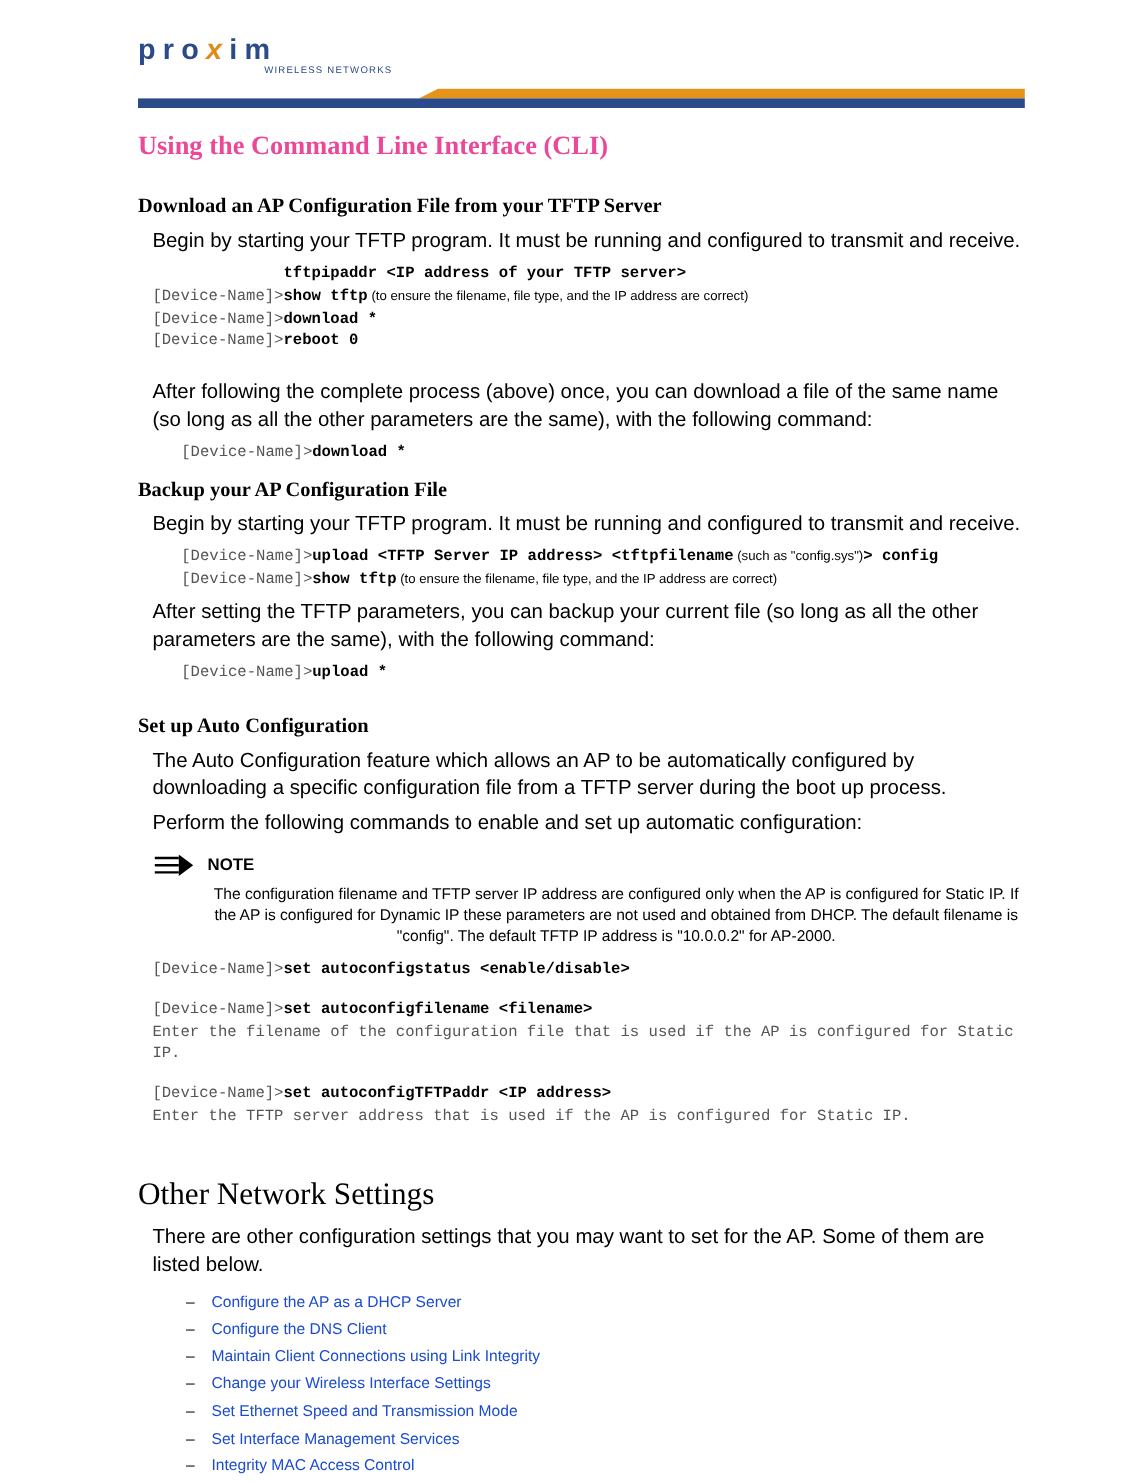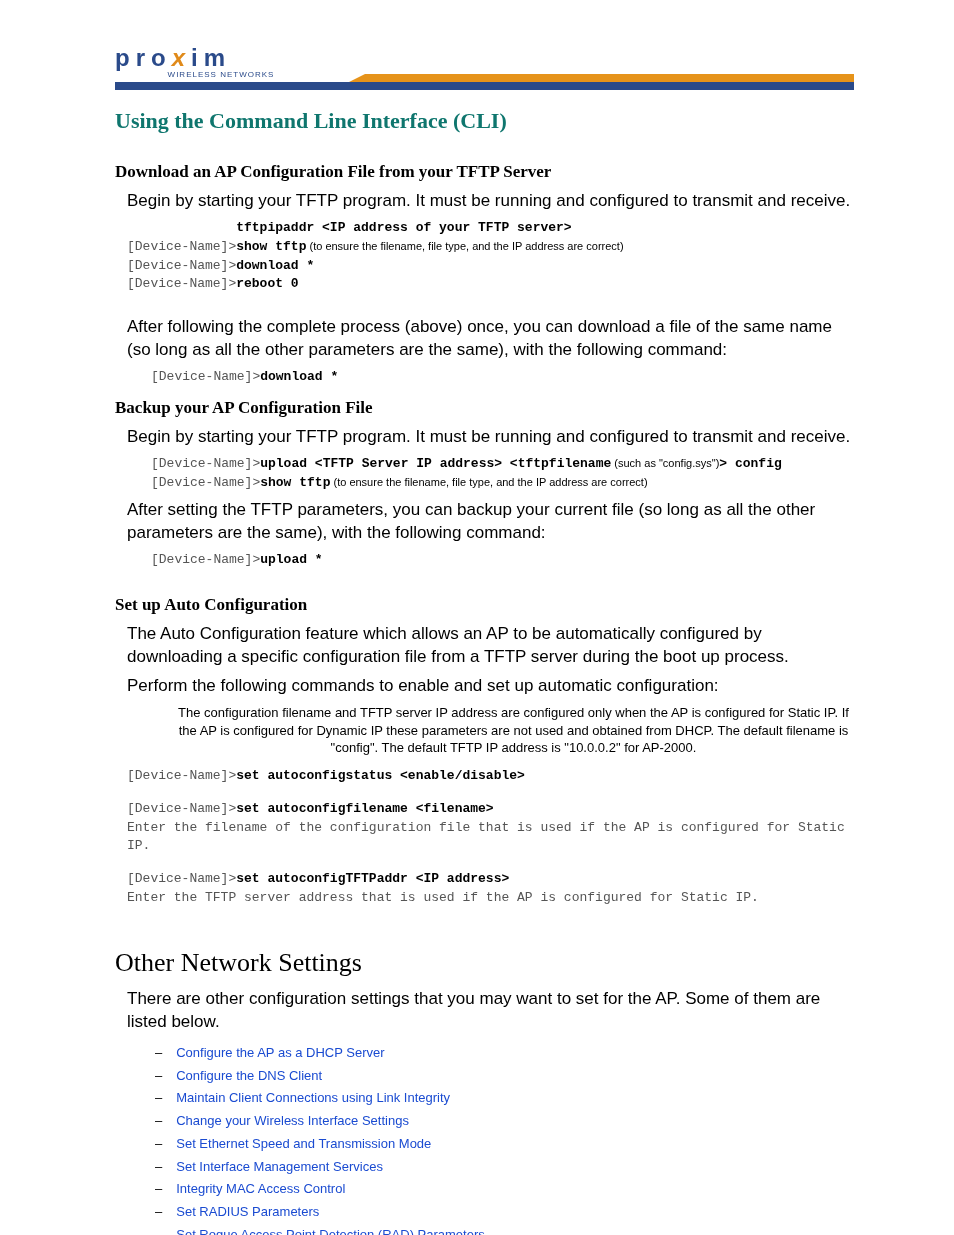--- a/index.html
+++ b/index.html
@@ -15,39 +15,39 @@
     box-sizing: border-box;
   }
   .header {
     position: relative;
     height: 90px;
     width: 100%;
   }
   .logo-wrap {
     position: absolute;
     left: 115px;
-    top: 44px;
+    top: 28px;
     width: 220px;
   }
   .logo-text {
     font-family: "Arial Black", Arial, sans-serif;
     font-weight: 900;
     font-size: 24px;
     letter-spacing: 6px;
     color: #2a4a8a;
   }
   .logo-x {
     color: #e08a1a;
     font-style: italic;
   }
   .logo-sub {
     font-size: 8px;
     letter-spacing: 1px;
     color: #2a4a8a;
-    text-align: center;
+    text-align: right;
     margin-top: -2px;
     padding-right: 8px;
   }
   .header-bar {
     position: absolute;
     bottom: 0;
     left: 115px;
     right: 100px;
     height: 16px;
   }
@@ -75,21 +75,21 @@
     right: 0;
     top: 8px;
     height: 8px;
     background: #2a4a8a;
   }
   .content {
     padding: 18px 100px 0 115px;
   }
   .page-title {
     font-family: "Times New Roman", Times, serif;
-    color: #0f766e;
+    color: #ec4899;
     font-weight: bold;
     font-size: 22px;
     margin: 0 0 28px 0;
   }
   .h2 {
     font-family: "Times New Roman", Times, serif;
     font-weight: bold;
     font-size: 17px;
     color: #000;
     margin: 18px 0 8px 0;
@@ -201,20 +201,33 @@
       <div class="mono mono-indent"><span>[Device-Name]&gt;</span><b>show tftp</b><span class="ann"> (to ensure the filename, file type, and the IP address are correct)</span></div>
       <div class="body-text">After setting the TFTP parameters, you can backup your current file (so long as all the other parameters are the same), with the following command:</div>
       <div class="mono mono-indent"><span>[Device-Name]&gt;</span><b>upload *</b></div>
     </div>
 
     <div>
       <div class="h2" style="margin-top:26px">Set up Auto Configuration</div>
       <div class="body-text">The Auto Configuration feature which allows an AP to be automatically configured by downloading a specific configuration file from a TFTP server during the boot up process.</div>
       <div class="body-text">Perform the following commands to enable and set up automatic configuration:</div>
 
+      <div class="note-row">
+        <span class="note-icon">
+          <svg width="34" height="18" viewBox="0 0 34 18">
+              <g stroke="#000" stroke-width="2" fill="none">
+                <line x1="2" y1="3" x2="22" y2="3"></line>
+                <line x1="2" y1="9" x2="22" y2="9"></line>
+                <line x1="2" y1="15" x2="22" y2="15"></line>
+                <polygon points="22,0 34,9 22,18" fill="#000" stroke="none"></polygon>
+              </g>
+            </svg>
+        </span>
+        <span class="note-label">NOTE</span>
+      </div>
       <div class="note-body">The configuration filename and TFTP server IP address are configured only when the AP is configured for Static IP. If the AP is configured for Dynamic IP these parameters are not used and obtained from DHCP. The default filename is "config". The default TFTP IP address is "10.0.0.2" for AP-2000.</div>
 
       <div class="mono"><span>[Device-Name]&gt;</span><b>set autoconfigstatus &lt;enable/disable&gt;</b></div>
       <div style="height:14px"></div>
       <div class="mono"><span>[Device-Name]&gt;</span><b>set autoconfigfilename &lt;filename&gt;</b></div>
       <div class="mono">Enter the filename of the configuration file that is used if the AP is configured for Static IP.</div>
       <div style="height:14px"></div>
       <div class="mono"><span>[Device-Name]&gt;</span><b>set autoconfigTFTPaddr &lt;IP address&gt;</b></div>
       <div class="mono">Enter the TFTP server address that is used if the AP is configured for Static IP.</div>
     </div>

